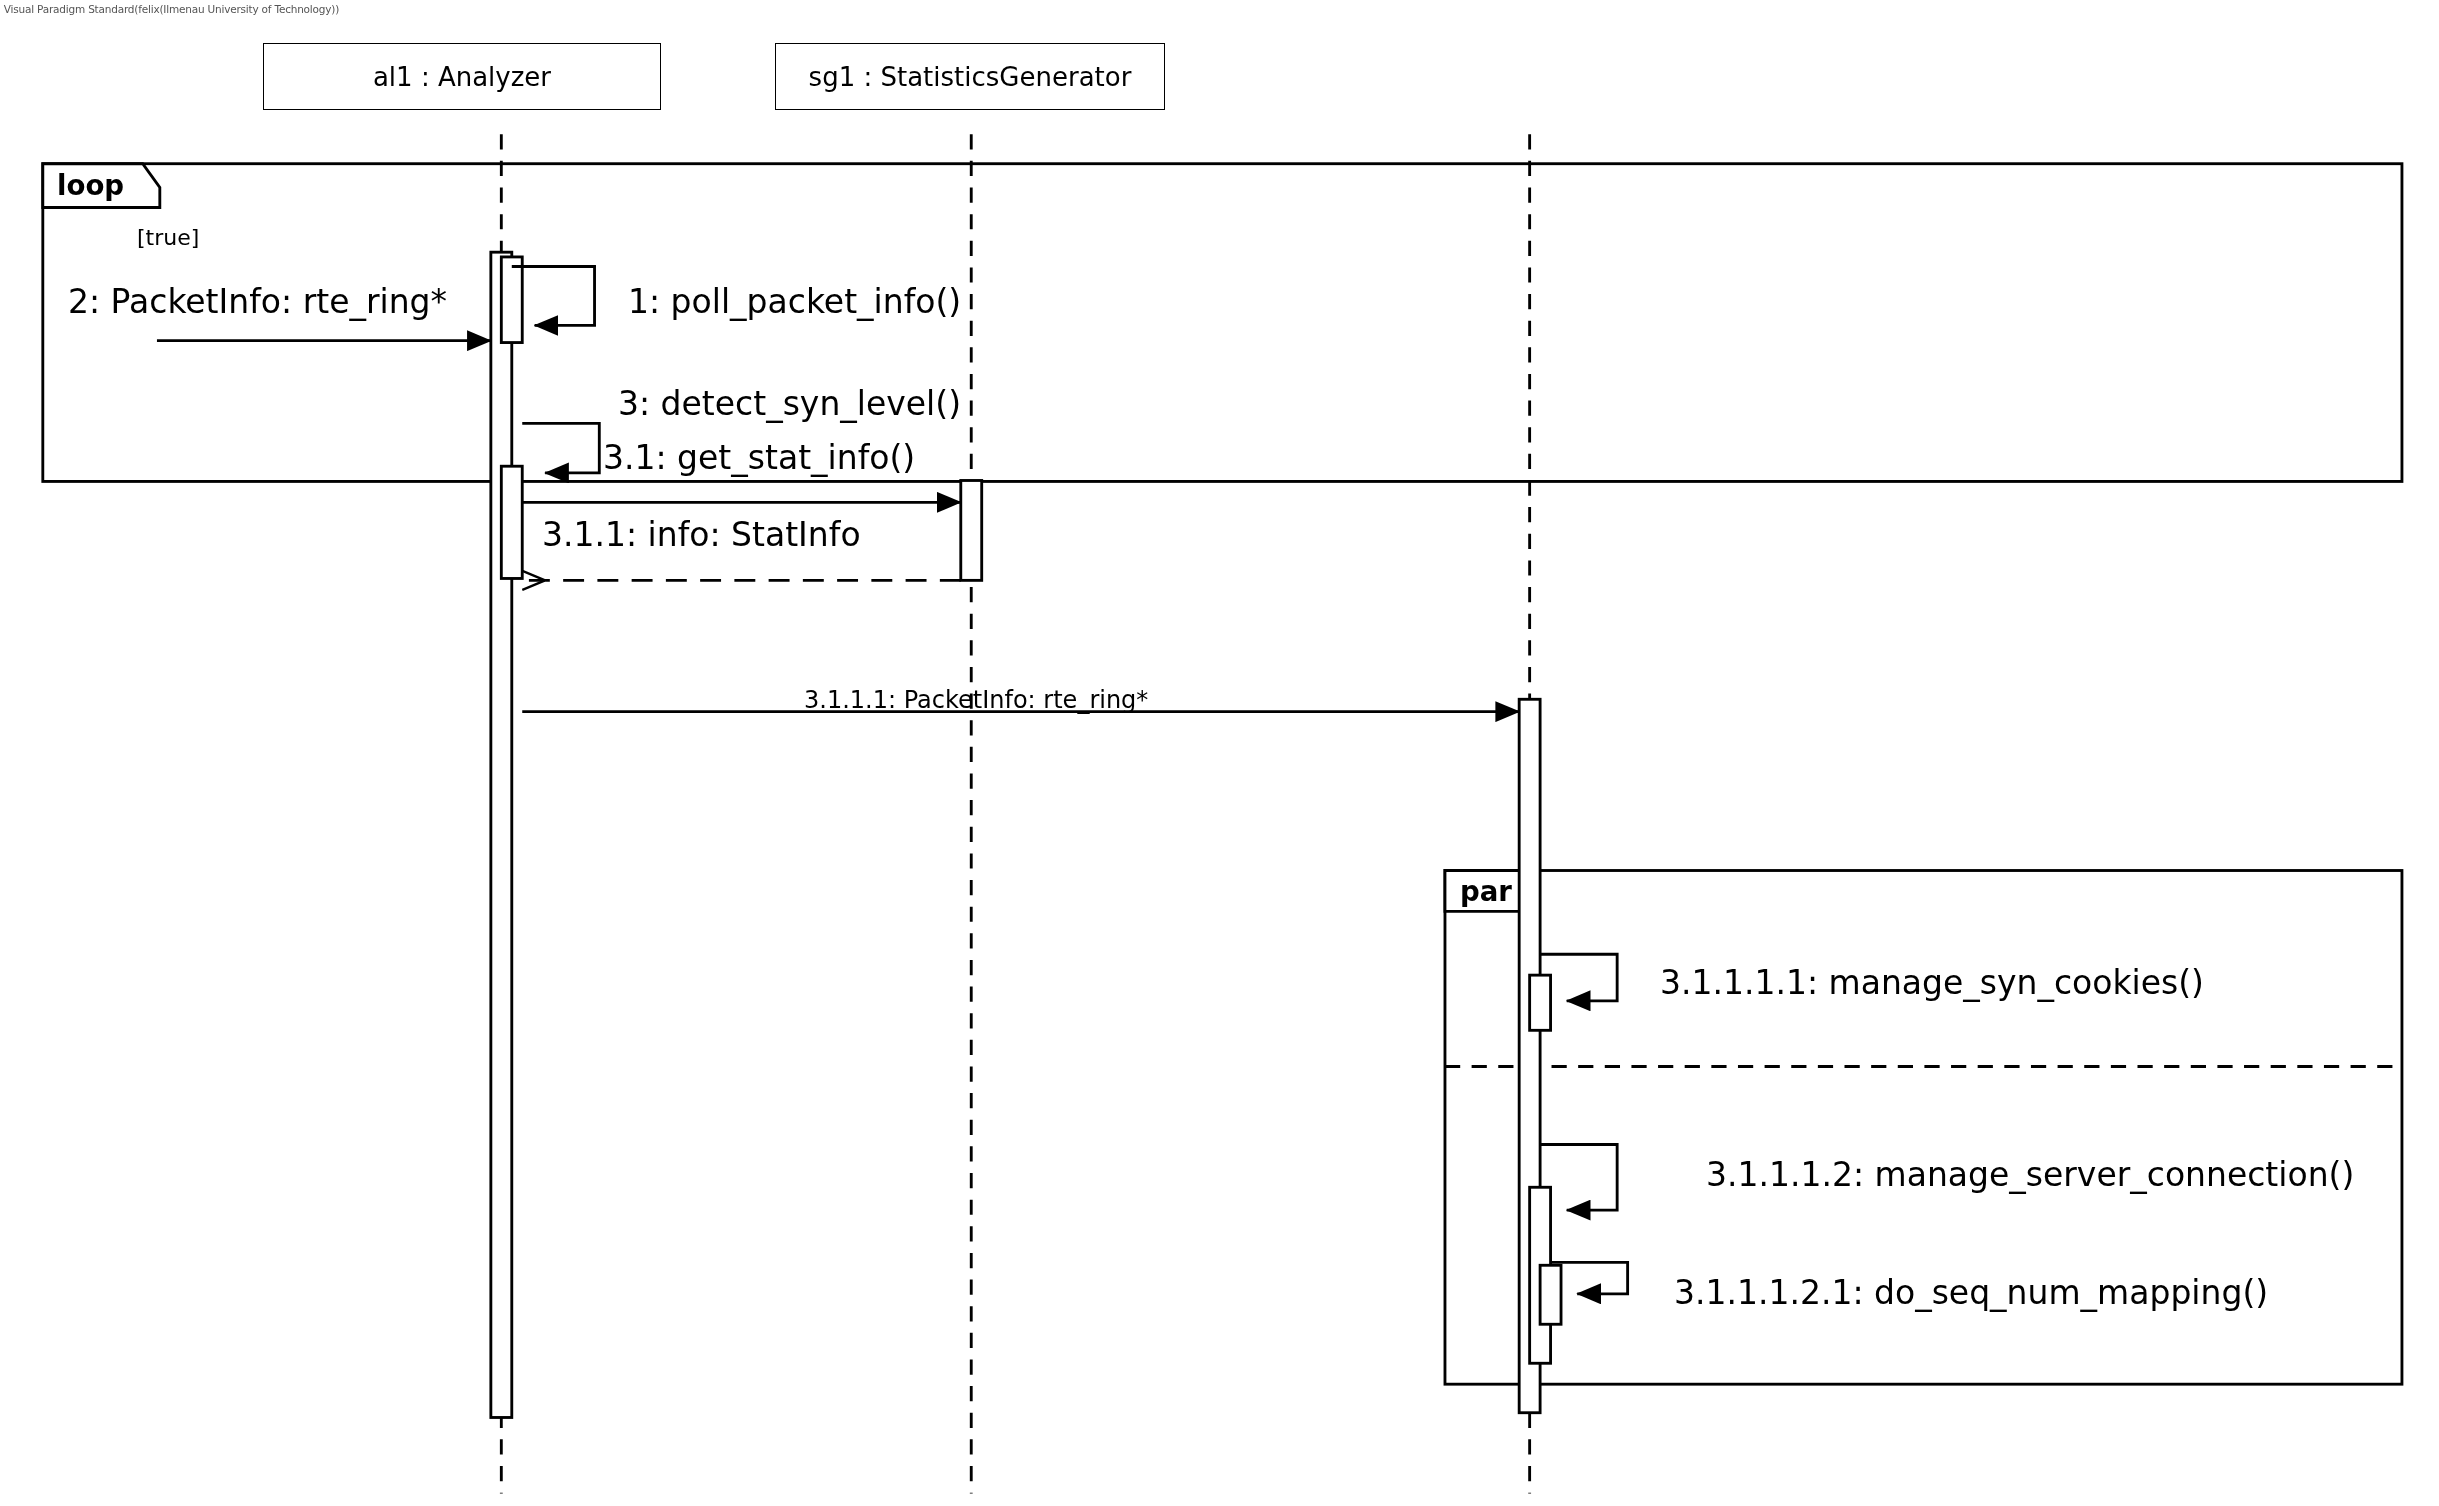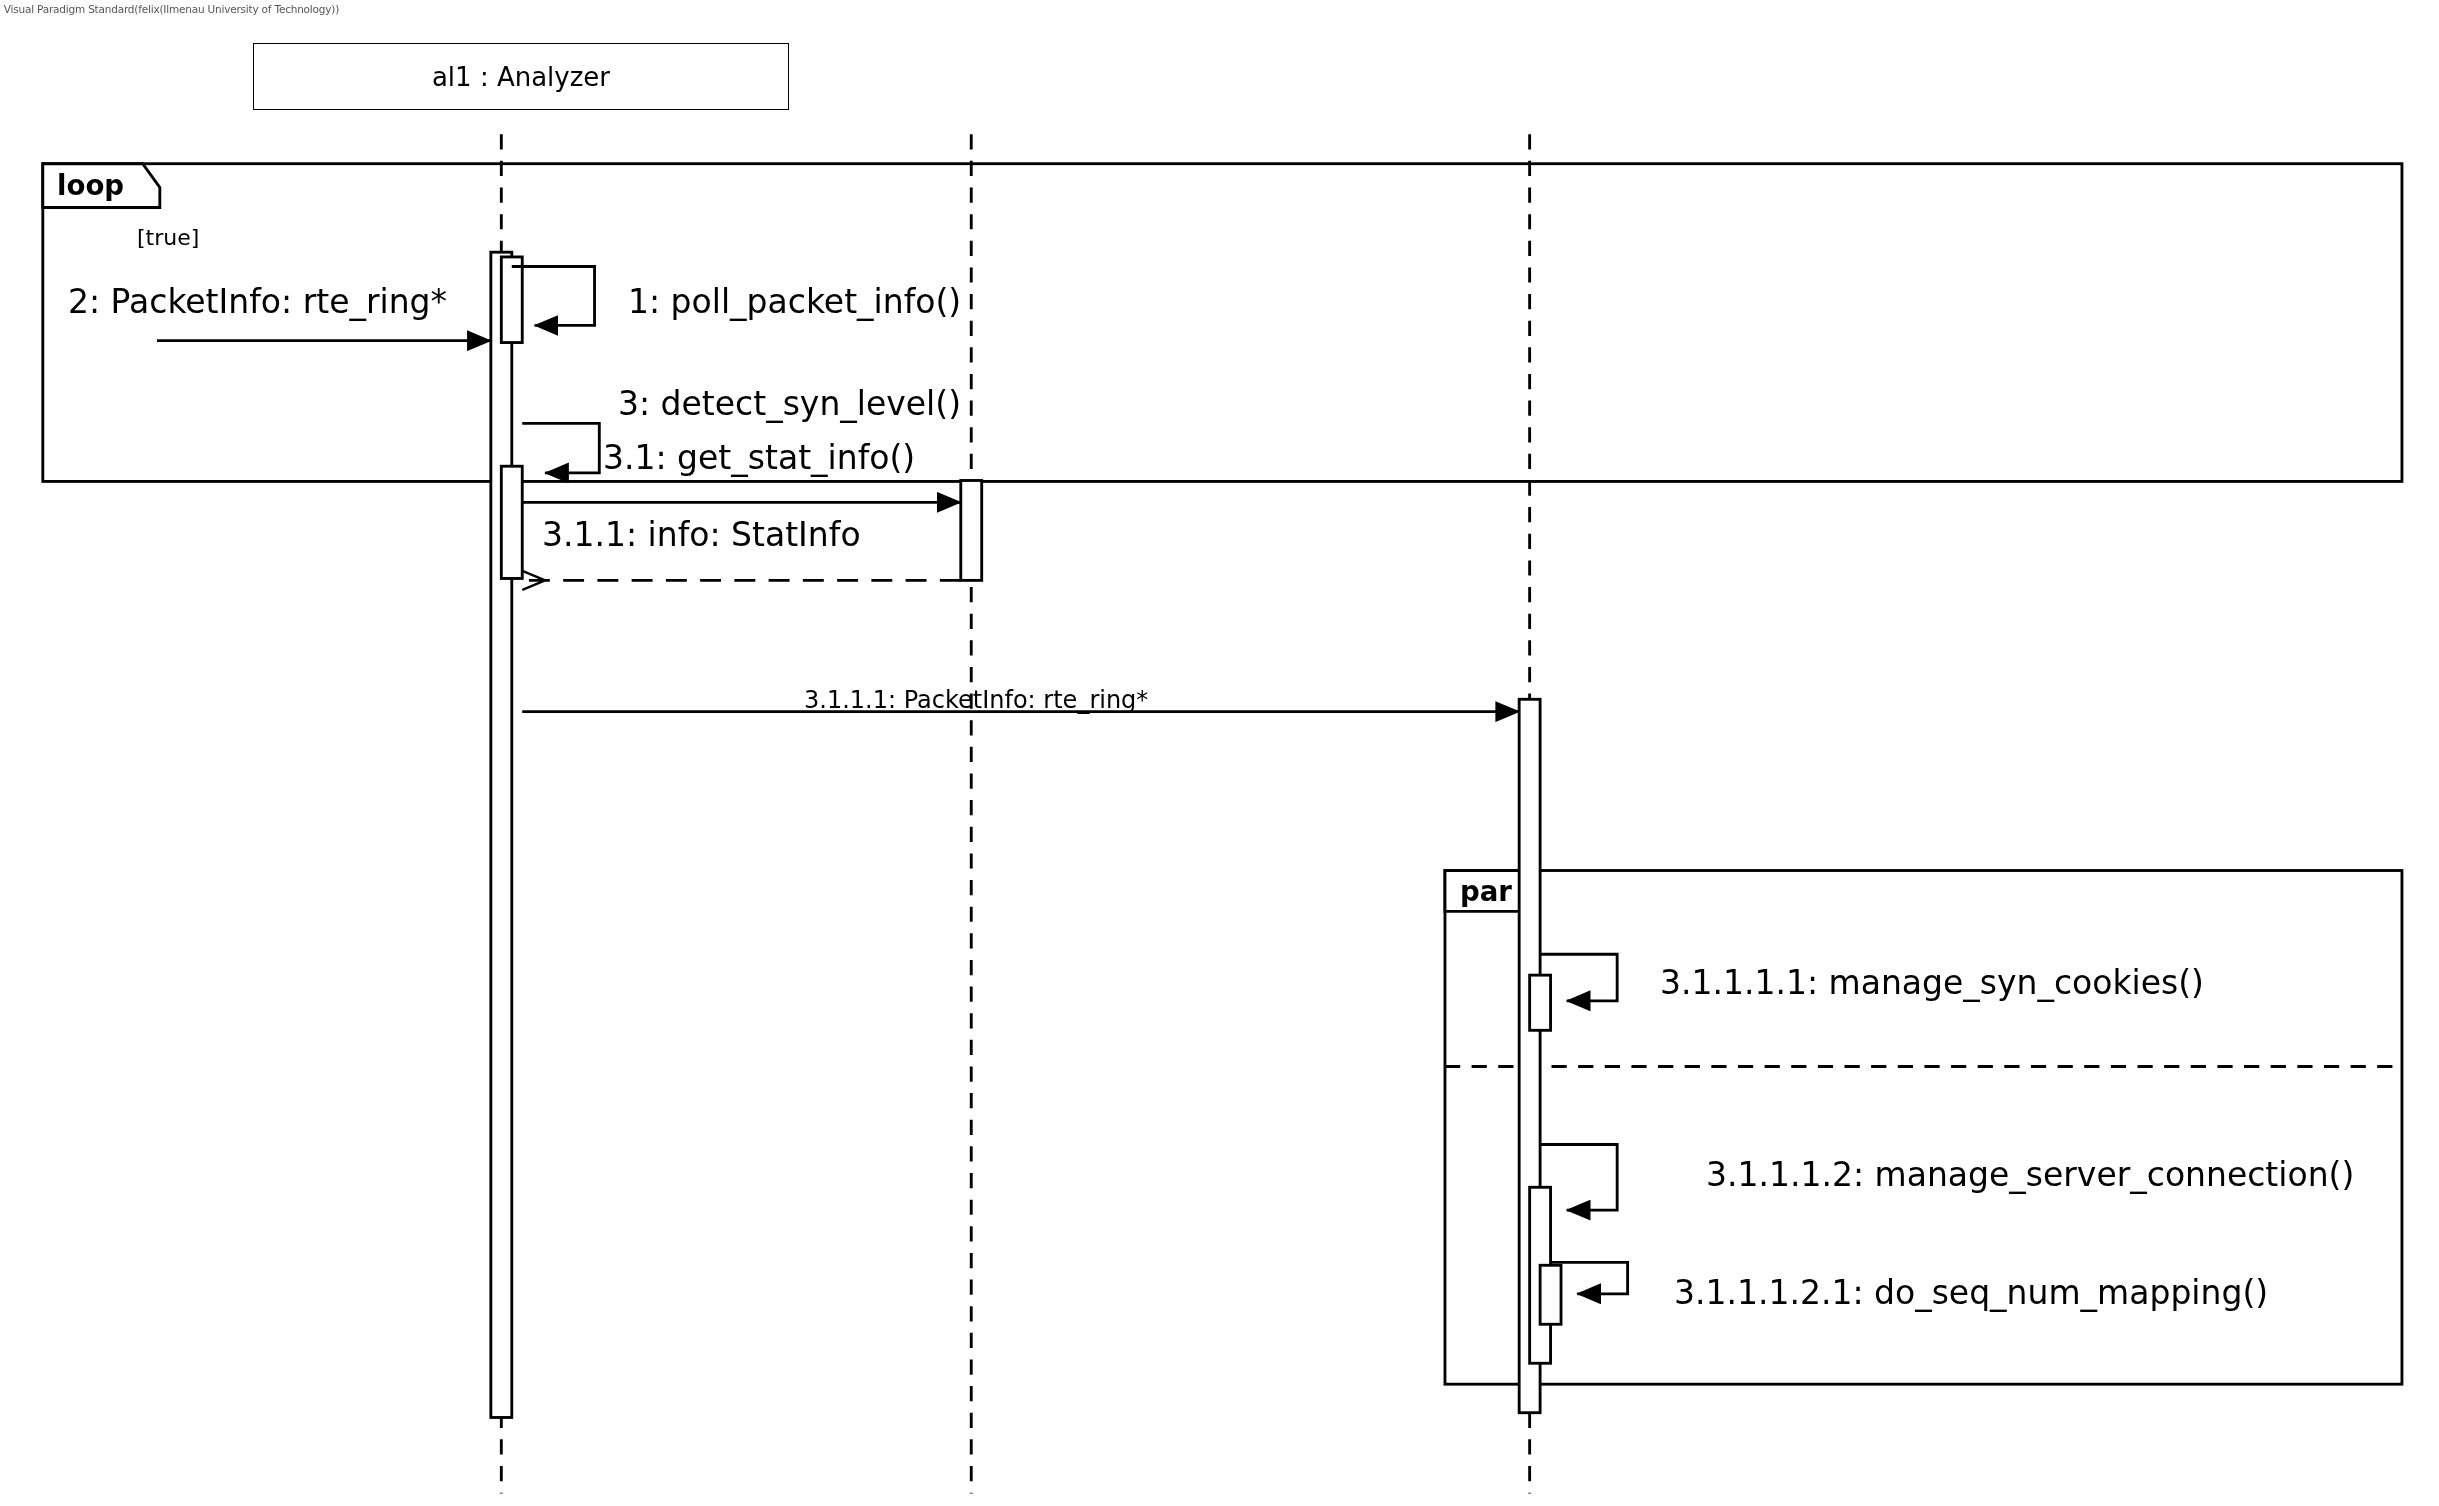--- a/index.html
+++ b/index.html
@@ -162,24 +162,27 @@
 
     <g>
       <path d="M1619,1203 L1700,1203 L1700,1272 L1647,1272" fill="none" stroke="#000000" stroke-width="3" marker-end="url(#solidArrowLeft)"></path>
     </g>
 
     <g>
       <path d="M1630,1327 L1711,1327 L1711,1360 L1658,1360" fill="none" stroke="#000000" stroke-width="3" marker-end="url(#solidArrowLeft)"></path>
     </g>
   </svg>
 
-  <div class="lifeline-box" style="left:253px; top:43px; width:536px; height:67px;">
+  <div class="lifeline-box" style="left:263px; top:43px; width:398px; height:67px;">
     <span class="lifeline-label">al1 : Analyzer</span>
   </div>
 
+  <div class="lifeline-box" style="left:775px; top:43px; width:390px; height:67px;">
+    <span class="lifeline-label">sg1 : StatisticsGenerator</span>
+  </div>
 
 
   <div class="frag-tag" style="left:57px; top:169px;text-align:center;">loop</div>
 
   <div class="guard" style="left:137px; top:225px;">[true]</div>
 
   <div class="frag-tag" style="left:1460px; top:875px;">par</div>
 
   <div class="msg-label" style="left:628px; top:282px;">1: poll_packet_info()</div>
 

